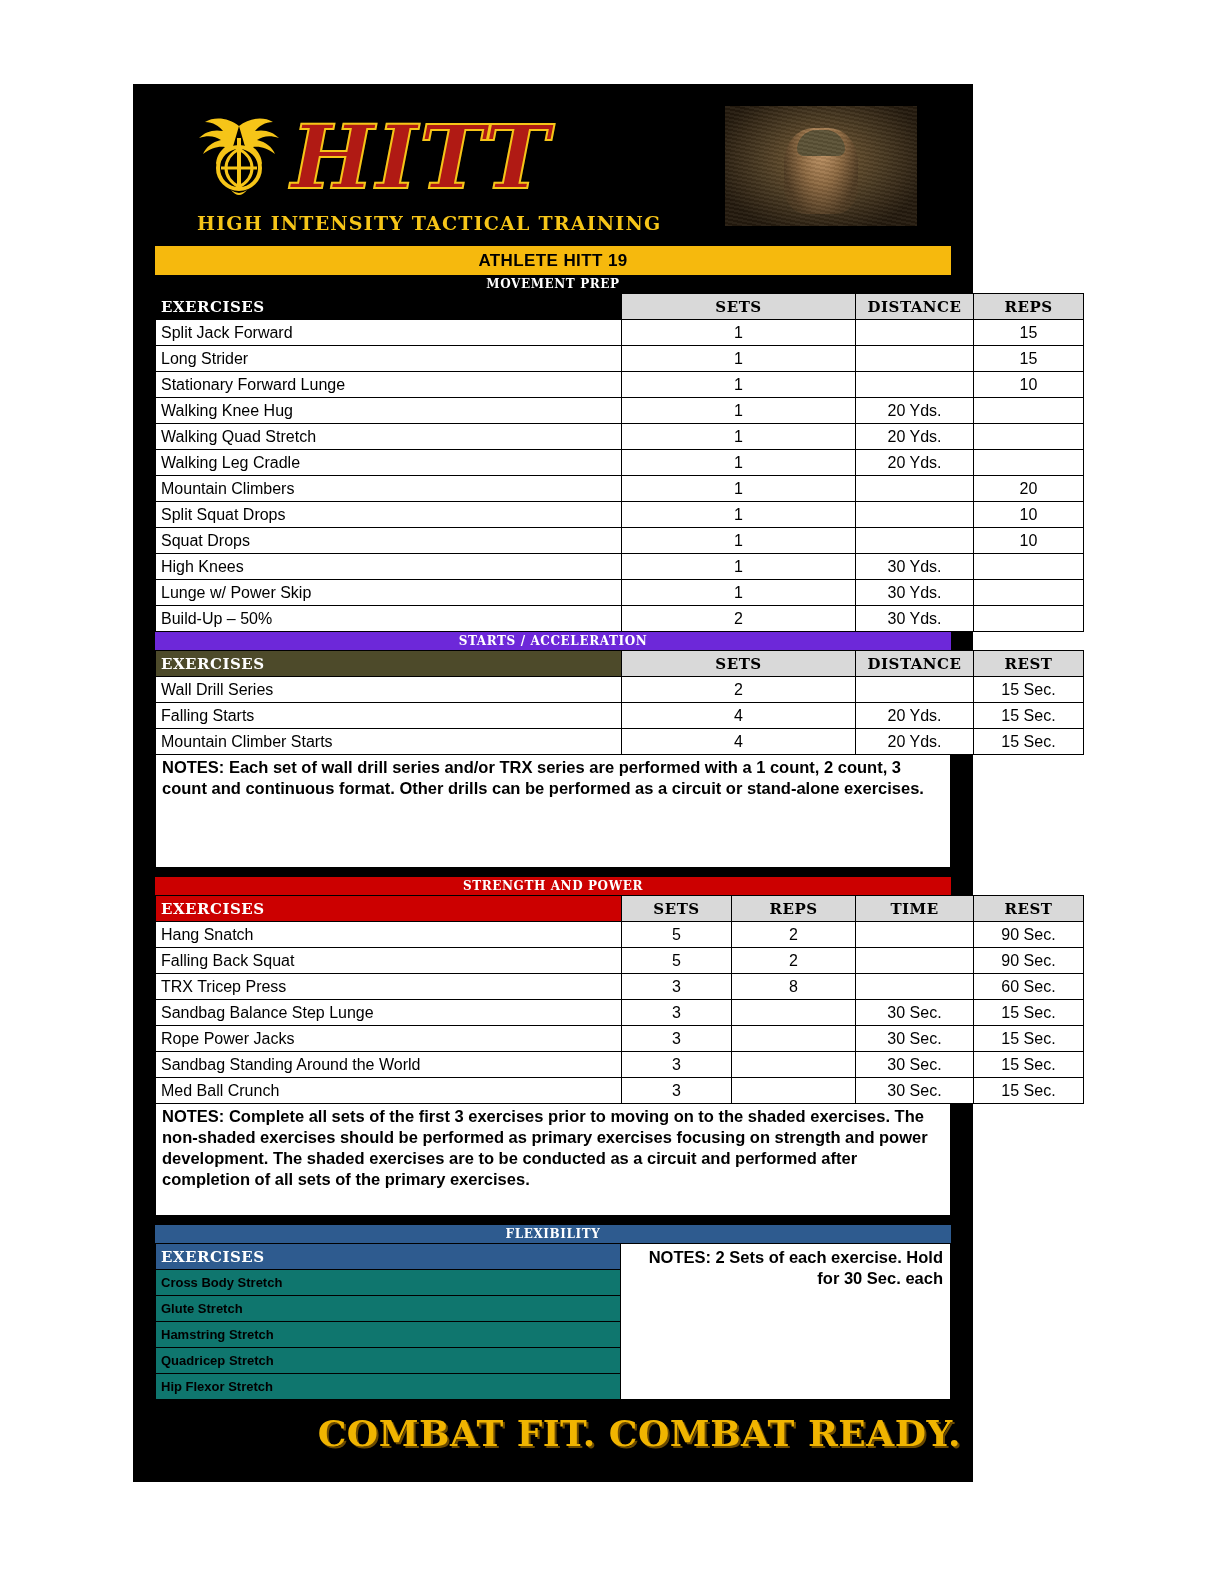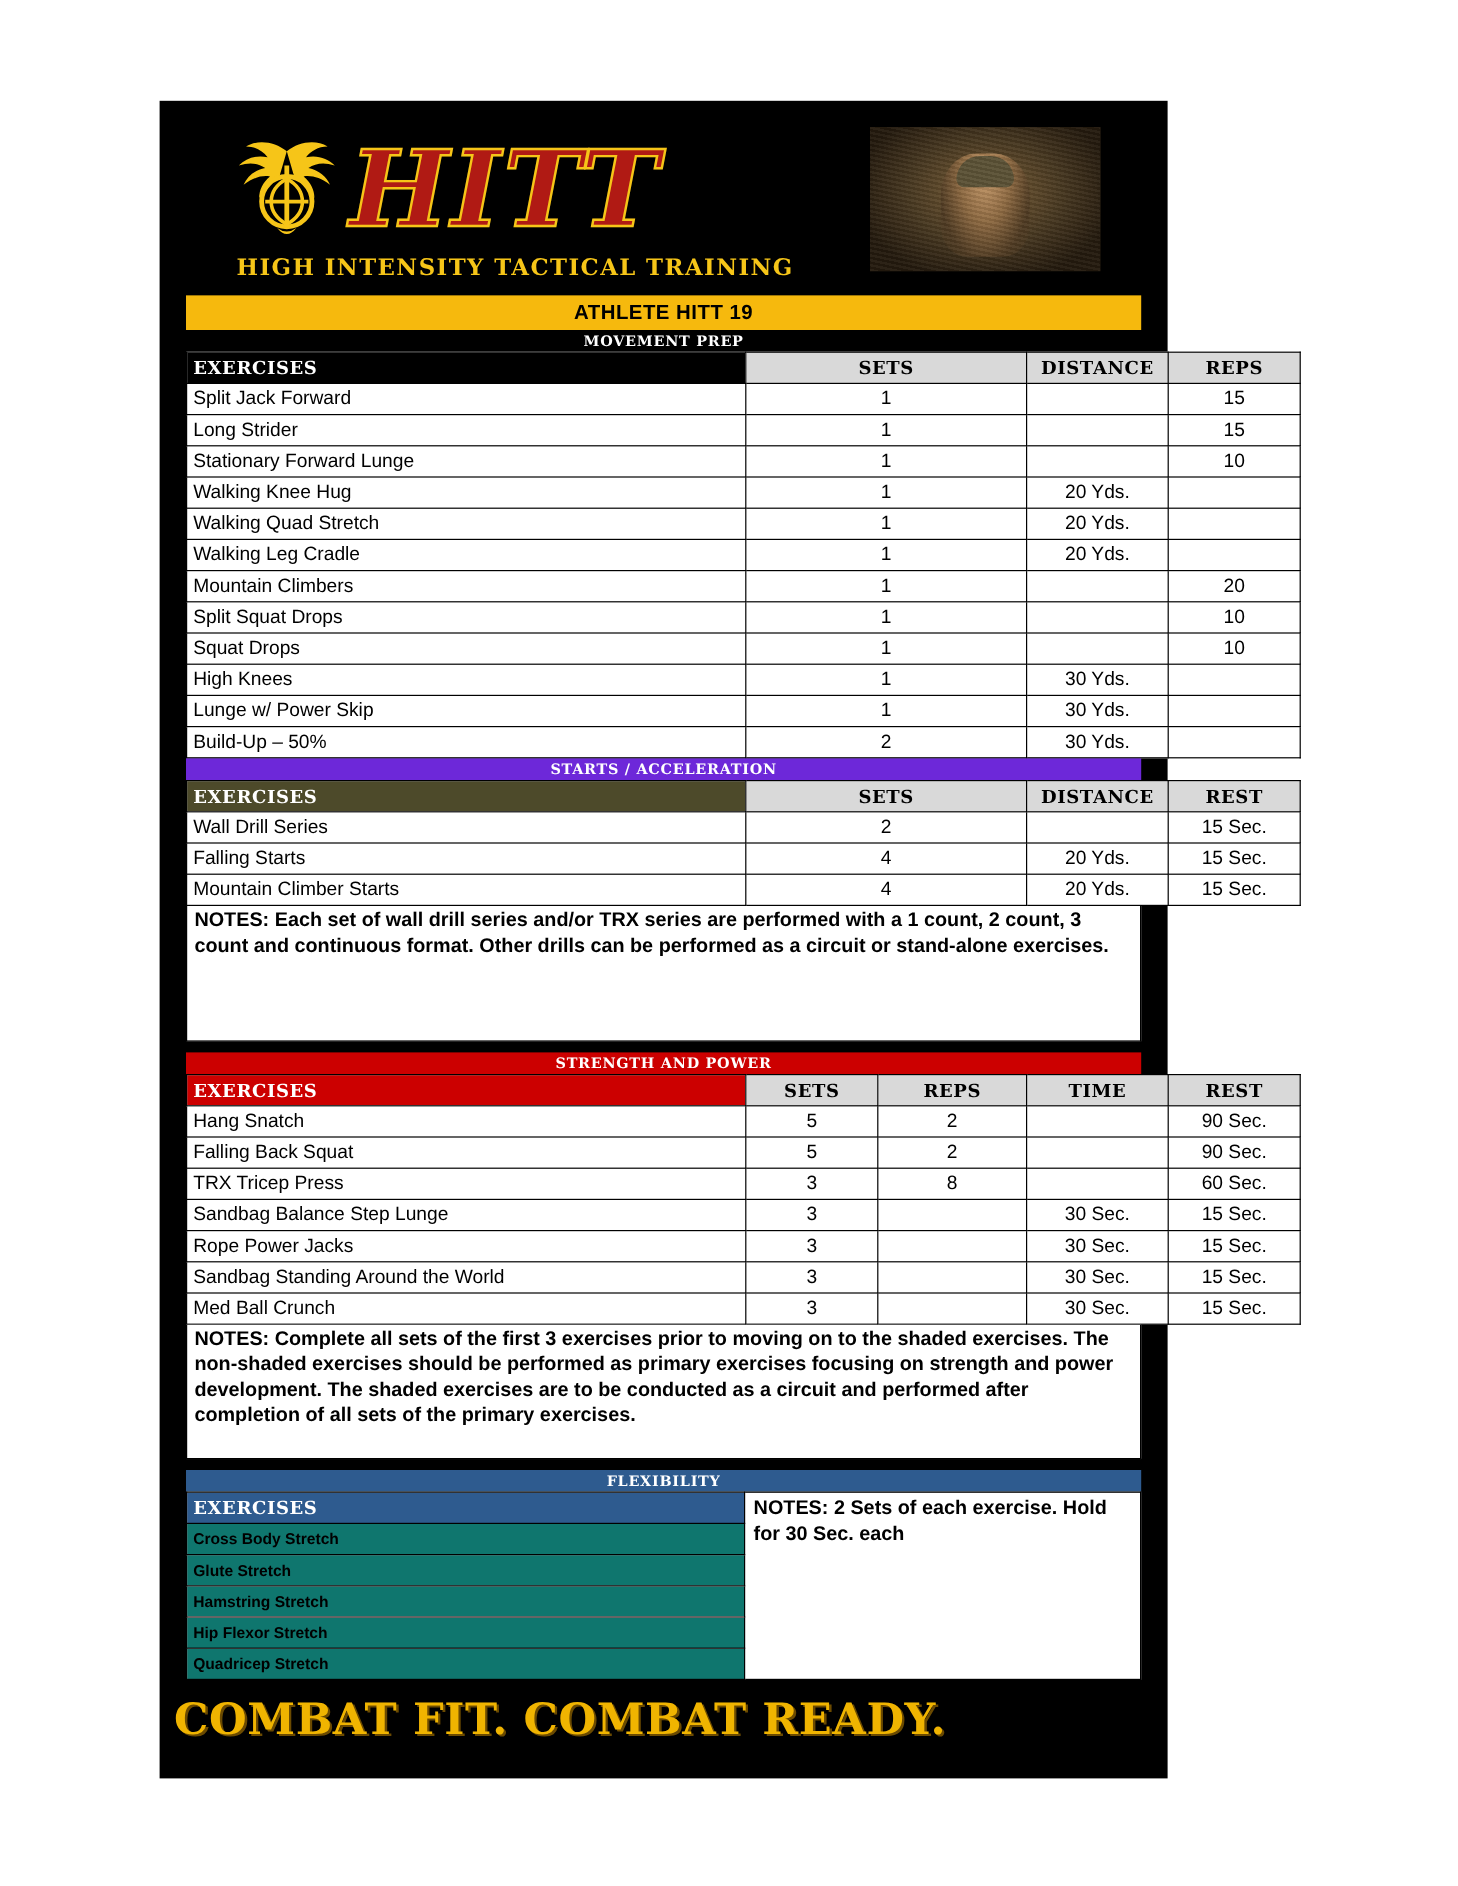--- a/index.html
+++ b/index.html
@@ -193,20 +193,21 @@
   .flex-right {
     flex: 1;
     border: 1px solid #000000;
     border-left: none;
     padding: 3px 7px;
     box-sizing: border-box;
     font-size: 16.5px;
     font-weight: bold;
     color: #000000;
     line-height: 1.28;
+    text-align: right;
   }
   table.flex-table {
     width: 100%;
     border-collapse: collapse;
     table-layout: fixed;
   }
   table.flex-table td, table.flex-table th {
     border: 1px solid #000000;
     font-size: 13px;
     height: 25px;
@@ -222,21 +223,21 @@
     font-family: "DejaVu Serif", serif;
     font-weight: bold;
     font-size: 15px;
     color: #ffffff;
     background: #2e5b8f;
     letter-spacing: 0.5px;
   }
   
   .footer {
     background: #000000;
-    text-align: left;
+    text-align: right;
     padding: 12px 0 16px;
   }
   .footer-text {
     font-family: "DejaVu Serif", serif;
     font-weight: bold;
     font-style: normal;
     font-size: 36px;
     color: #f0b400;
     letter-spacing: 0.5px;
     text-shadow: 2px 2px 0 #6b4a00;
@@ -487,24 +488,24 @@
         <tr>
           <td>Cross Body Stretch</td>
         </tr>
         <tr>
           <td>Glute Stretch</td>
         </tr>
         <tr>
           <td>Hamstring Stretch</td>
         </tr>
         <tr>
-          <td>Hip Flexor Stretch</td>
+          <td>Quadricep Stretch</td>
         </tr>
         <tr>
-          <td>Quadricep Stretch</td>
+          <td>Hip Flexor Stretch</td>
         </tr>
       </tbody>
         </table>
     </div>
     <div class="flex-right">NOTES:  2 Sets of each exercise.  Hold for 30 Sec. each</div>
   </div>
 
   <div class="footer">
     <span class="footer-text">COMBAT FIT. COMBAT READY.</span>
   </div>

